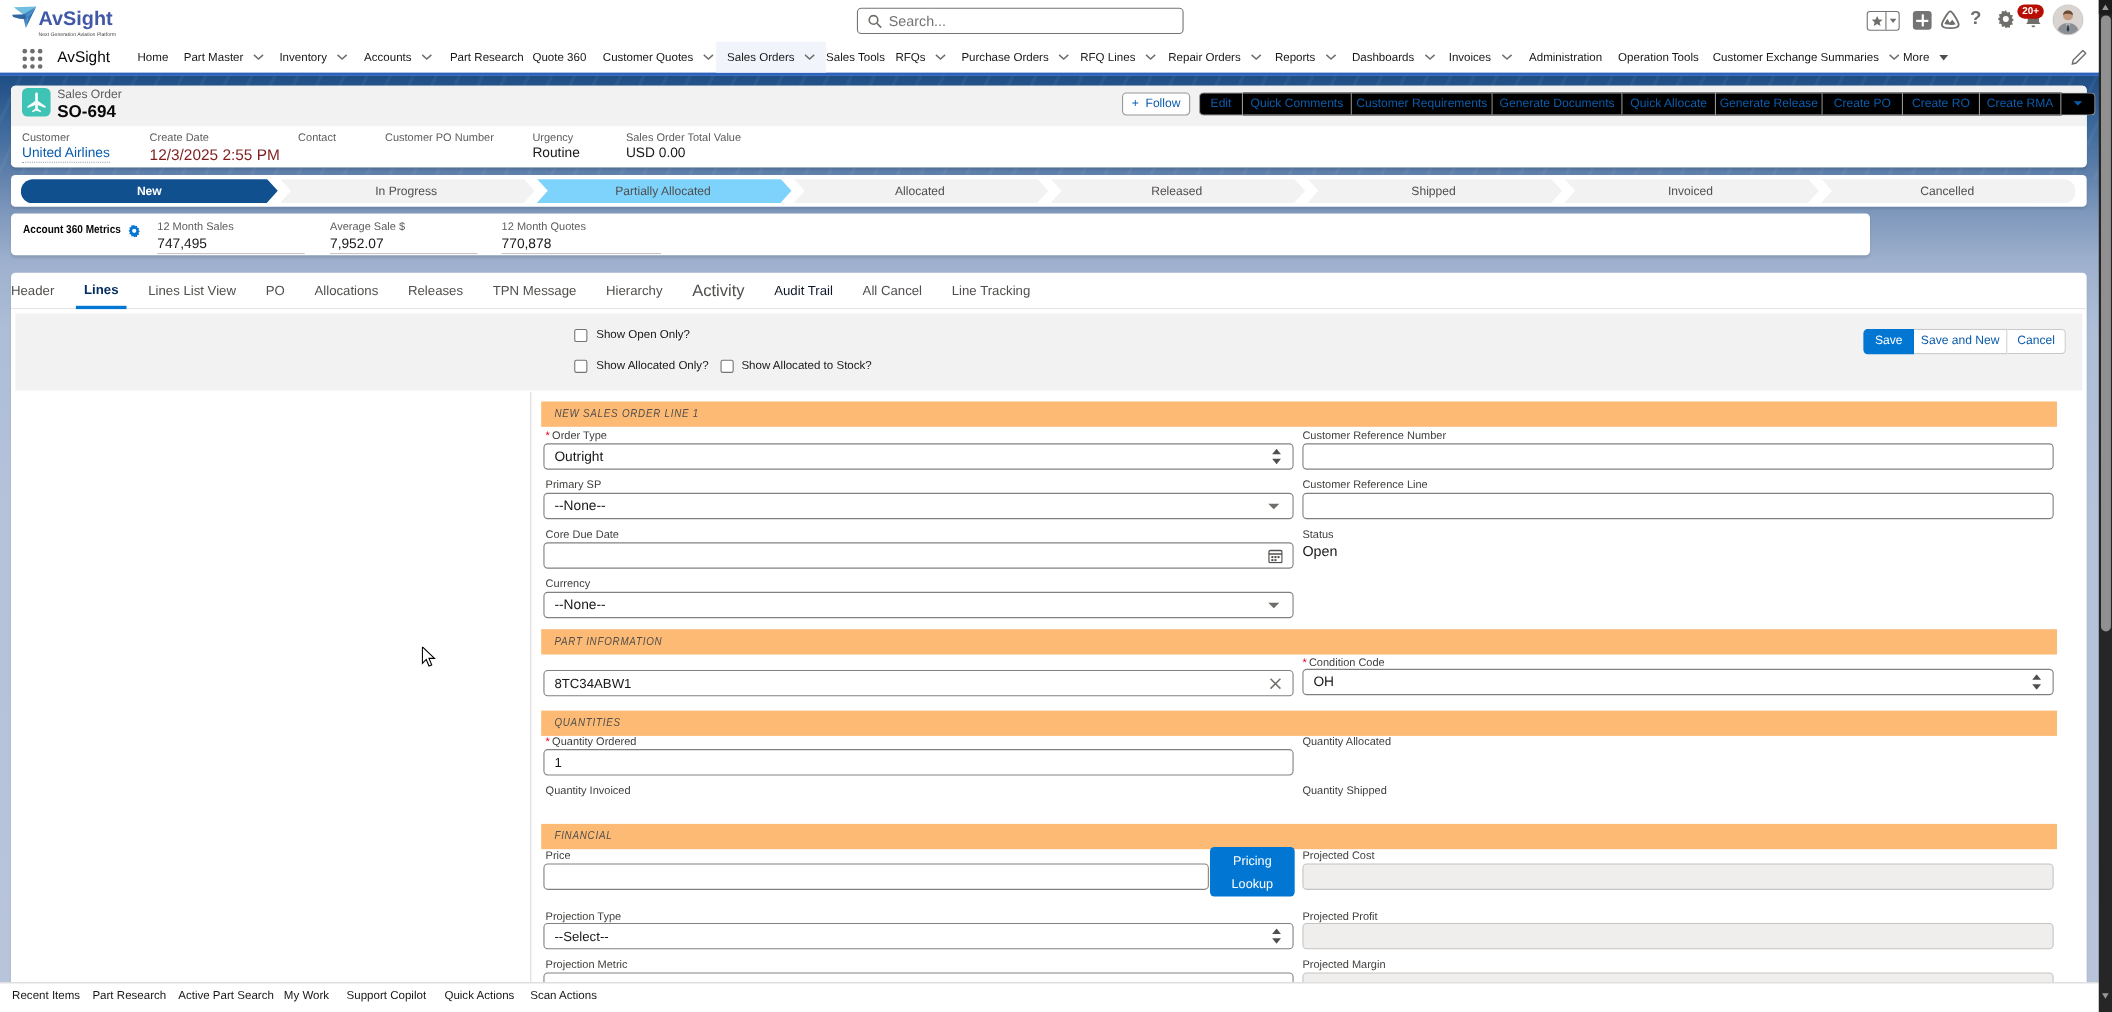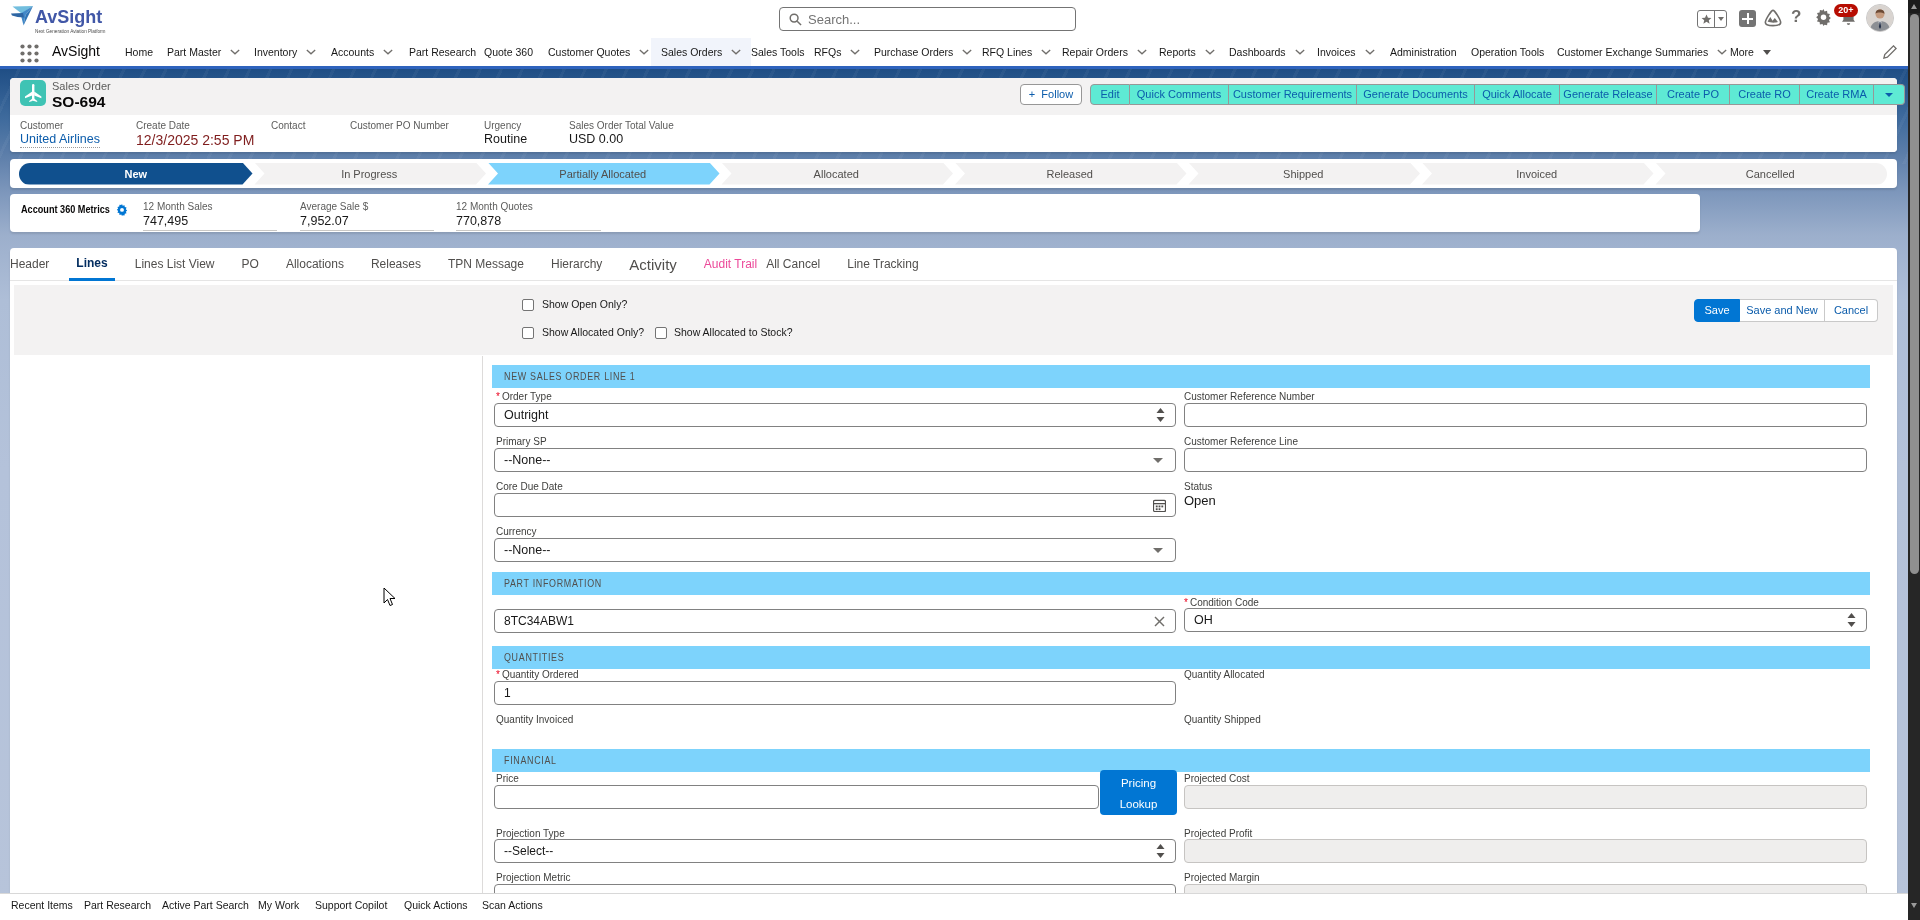--- a/index.html
+++ b/index.html
@@ -3,29 +3,29 @@
 <meta charset="utf-8">
 <style>
 * { margin:0; padding:0; box-sizing:border-box; }
 html,body { width:1920px; height:920px; overflow:hidden; }
 body { font-family:"Liberation Sans", sans-serif; background:#fff; position:relative; }
 .abs { position:absolute; }
 .lbl { position:absolute; font-size:10px; color:#3e3e3c; white-space:nowrap; }
 .req:before { content:"*"; color:#ea001e; margin-right:2px; }
 .inp { position:absolute; background:#fff; border:1px solid #818181; border-radius:4px; height:24px; font-size:12.5px; color:#181818; line-height:22px; padding-left:9px; }
 .inp.dis { background:#efeeed; border-color:#c6c4c2; }
-.secbar { position:absolute; left:492px; width:1378px; height:23px; background:#7dd3fc; color:#514f4d; font-size:10.5px; letter-spacing:0.8px; line-height:23px; padding-left:12px; }
+.secbar { position:absolute; left:492px; width:1378px; height:23px; background:#fdba74; color:#514f4d; font-size:10.5px; letter-spacing:0.8px; line-height:23px; padding-left:12px;font-style:italic; }
 .secbar span { display:inline-block; transform:scaleX(0.85); transform-origin:left center; }
 .stepper { position:absolute; right:10px; top:4px; width:9px; height:14px; }
 .ddtri { position:absolute; right:12px; top:9px; width:0; height:0; border-left:5px solid transparent; border-right:5px solid transparent; border-top:5px solid #706e6b; }
 .cb { position:absolute; width:12px; height:12px; background:#fff; border:1px solid #747474; border-radius:2px; }
 .cblbl { position:absolute; font-size:10.5px; color:#181818; white-space:nowrap; }
 .navitem { font-size:10.5px; color:#181818; white-space:nowrap; display:flex; align-items:center; height:28px; padding:0 10px; }
 .navchev { margin-left:9px; }
-.hbtn { display:inline-block; border:1px solid #979797; border-left:none; background:#5eead4; color:#0b5cab; font-size:11px; height:21px; line-height:19px; text-align:center; }
+.hbtn { display:inline-block; border:1px solid #979797; border-left:none; background:#000000; color:#0b5cab; font-size:11px; height:21px; line-height:19px; text-align:center; }
 .ftr { position:absolute; top:899px; font-size:10.5px; color:#181818; white-space:nowrap; }
 </style>
 </head>
 <body>
 
 <div class="abs" style="left:0;top:0;width:1920px;height:38px;background:#fff;"></div>
 
 <svg class="abs" style="left:10px;top:2px;" width="110" height="34" viewBox="0 0 110 34">
   <polygon points="2.5,4.5 23,4 11.5,11.5" fill="#72bede"></polygon>
   <polygon points="23,4 10.5,11.5 13.5,23.5 15.5,13" fill="#4289c8"></polygon>
@@ -224,21 +224,21 @@
       <div style="display:flex;height:33px;align-items:center;">
         <div style="font-size:12px;color:#514f4d;margin-right:27px;line-height:33px;">Header</div>
         <div style="font-size:12px;font-weight:bold;color:#032d60;margin-right:20px;margin-left:-7px;padding:0 7px;position:relative;height:33px;line-height:31px;border-bottom:3px solid #0176d3;">Lines</div>
         <div style="font-size:12px;color:#514f4d;margin-right:27px;line-height:33px;">Lines List View</div>
         <div style="font-size:12px;color:#514f4d;margin-right:27px;line-height:33px;">PO</div>
         <div style="font-size:12px;color:#514f4d;margin-right:27px;line-height:33px;">Allocations</div>
         <div style="font-size:12px;color:#514f4d;margin-right:27px;line-height:33px;">Releases</div>
         <div style="font-size:12px;color:#514f4d;margin-right:27px;line-height:33px;">TPN Message</div>
         <div style="font-size:12px;color:#514f4d;margin-right:27px;line-height:33px;">Hierarchy</div>
         <div style="font-size:15px;color:#514f4d;margin-right:27px;line-height:33px;">Activity</div>
-        <div style="font-size:12px;color:#ec4899;margin-right:9px;line-height:33px;text-align:right;">Audit Trail</div>
+        <div style="font-size:12px;color:#0f172a;margin-right:27px;line-height:33px;text-align:right;">Audit Trail</div>
         <div style="font-size:12px;color:#514f4d;margin-right:27px;line-height:33px;">All Cancel</div>
         <div style="font-size:12px;color:#514f4d;margin-right:27px;line-height:33px;">Line Tracking</div>
       </div>
     </div>
 
   <div class="abs" style="left:4px;top:37px;width:1879px;height:70px;background:#f3f2f2;">
     <div class="cb" style="left:508px;top:14px;"></div>
     <div class="cblbl" style="left:528px;top:13px;">Show Open Only?</div>
     <div class="cb" style="left:508px;top:42px;"></div>
     <div class="cblbl" style="left:528px;top:41px;">Show Allocated Only?</div>

